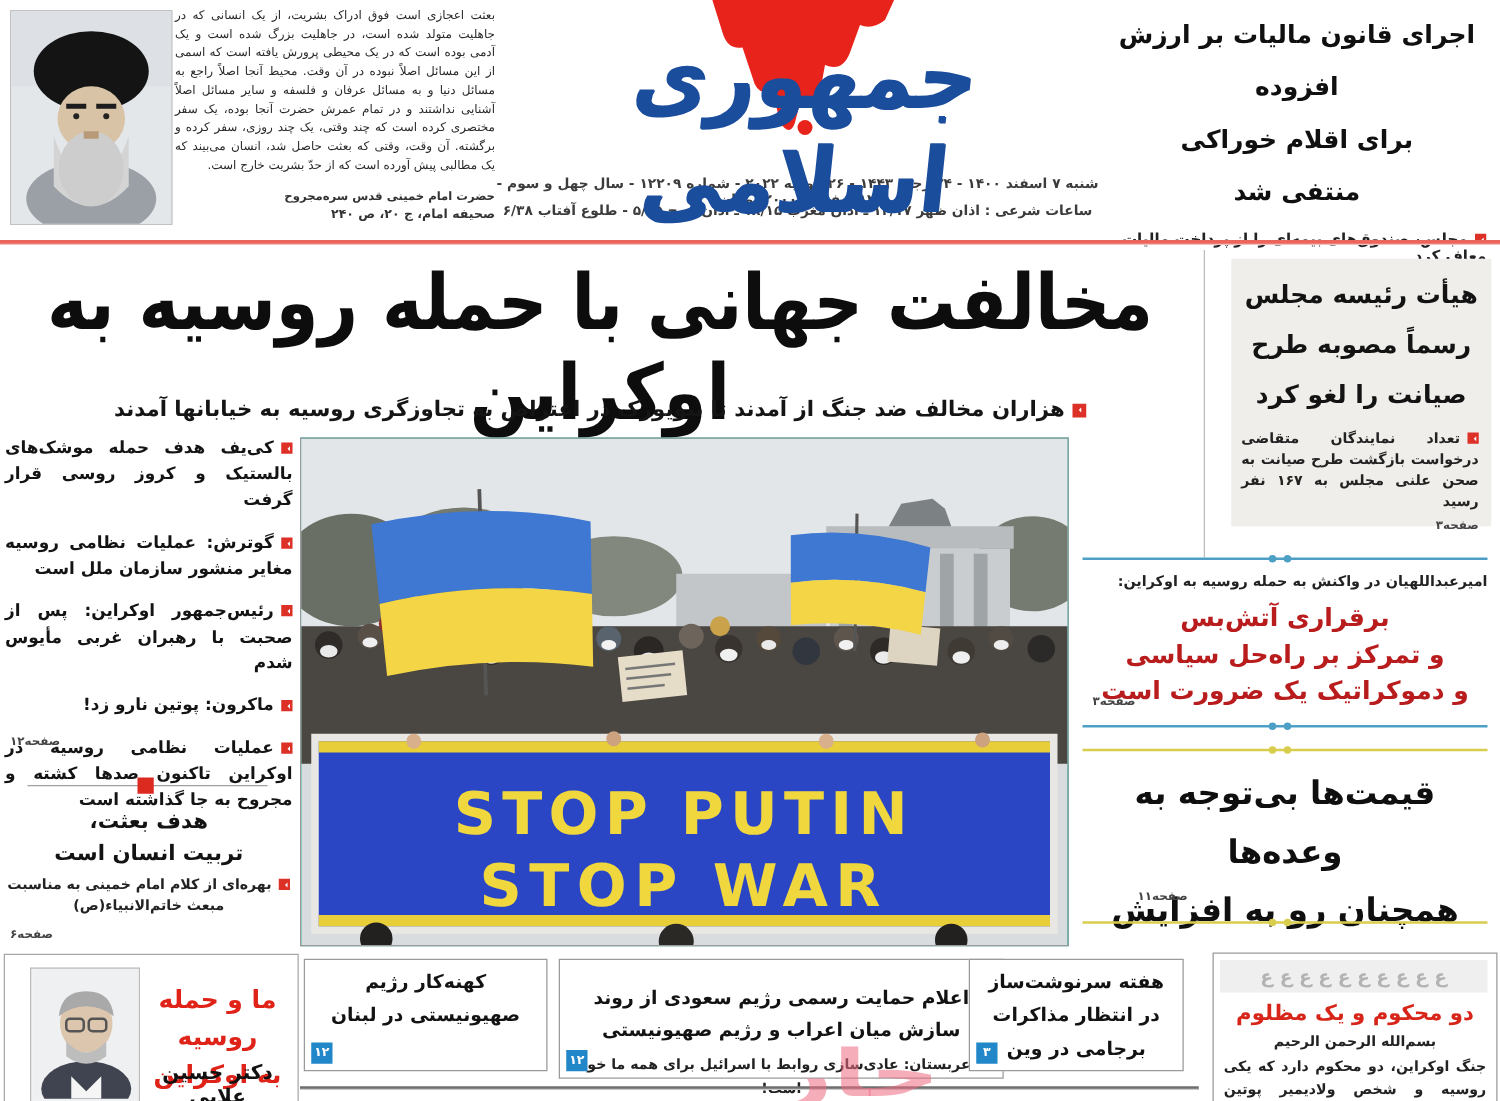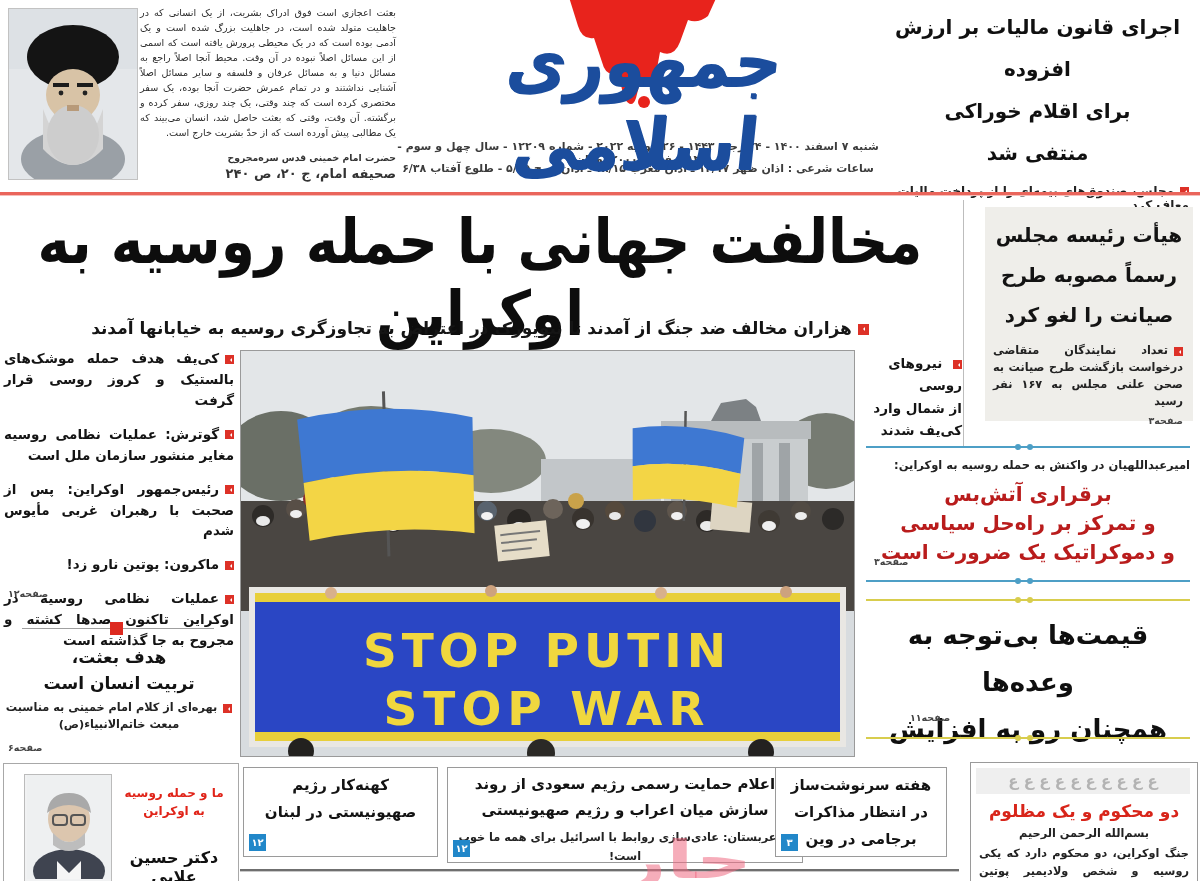--- a/index.html
+++ b/index.html
@@ -5,21 +5,21 @@
   html,body{margin:0;padding:0;background:#fff;}
   .page{position:relative;width:1200px;height:881px;background:#ffffff;overflow:hidden;
         font-family:"DejaVu Sans",sans-serif;direction:rtl;}
   .abs{position:absolute;}
 
   
   .khomeini{left:8px;top:8px;width:128px;height:170px;border:1px solid #c2c2c2;background:#e8eaec;}
   .imam-quote{left:140px;top:6px;width:256px;font-size:9.6px;line-height:1.56;color:#2b2b2b;
               text-align:justify;font-weight:500;}
   .imam-attrib{left:140px;top:152px;width:256px;font-size:9.3px;color:#333;text-align:right;padding-right:28px;font-weight:bold;}
-  .imam-src{left:140px;top:166px;width:256px;font-size:13px;color:#333;text-align:right;padding-right:28px;font-weight:bold;}
+  .imam-src{left:140px;top:166px;width:256px;font-size:10px;color:#333;text-align:right;padding-right:28px;font-weight:bold;}
   .masthead{left:398px;top:0;width:484px;height:132px;text-align:center;}
   .splash{position:absolute;left:150px;top:-6px;width:190px;height:120px;z-index:1;}
   .mast-title{position:relative;z-index:2;margin-top:26px;font-size:66px;font-weight:bold;color:#1b4d9d;
               transform:skewX(-6deg) scaleY(1.08);letter-spacing:2px;text-shadow:1px 1px 0 #1b4d9d;}
   .dateline1{left:392px;top:140px;width:492px;text-align:center;font-size:11px;font-weight:bold;color:#3c3c3c;}
   .dateline2{left:392px;top:162px;width:492px;text-align:center;font-size:11px;font-weight:bold;color:#3c3c3c;}
   .tax{left:880px;top:6px;width:315px;text-align:center;}
   .tax .l{font-size:20px;font-weight:bold;color:#101010;line-height:2.1;}
   .tax-sub{margin-top:10px;font-size:12px;font-weight:bold;color:#222;text-align:right;padding-right:6px;}
   .tax-page{margin-top:14px;font-size:9.5px;color:#444;text-align:right;padding-right:6px;font-weight:bold;}
@@ -65,30 +65,30 @@
   .lpage12{left:8px;top:588px;}
   .ldivider{left:22px;top:628px;width:192px;height:1px;background:#9f9f9f;}
   .ldivider .sq{position:absolute;left:88px;top:-6px;width:13px;height:13px;background:#dd2a20;}
   .besat{left:4px;top:644px;width:230px;text-align:center;font-size:17px;font-weight:bold;color:#131313;line-height:1.55;}
   .besat-sub{left:4px;top:700px;width:230px;text-align:center;font-size:11.3px;font-weight:bold;color:#222;line-height:1.5;}
   .lpage6{left:8px;top:742px;}
 
   .alaei{left:3px;top:763px;width:234px;height:117px;border:1px solid #a8a8a8;background:#fff;}
   .alaei-photo{position:absolute;left:20px;top:10px;width:86px;height:106px;border:1px solid #bbb;background:#f1f2f3;}
   .alaei-title{position:absolute;left:110px;top:20px;width:120px;text-align:center;color:#e02318;
-               font-size:12px;font-weight:bold;line-height:1.5;}
+               font-size:20px;font-weight:bold;line-height:1.5;}
   .alaei-byline{position:absolute;left:110px;top:84px;width:120px;text-align:center;color:#111;
                 font-size:16px;font-weight:bold;}
 
   
   .bbox{border:1px solid #9a9a9a;background:#fff;box-sizing:border-box;}
   .spy{left:243px;top:767px;width:195px;height:90px;text-align:center;font-size:15px;font-weight:bold;
        color:#131313;line-height:1.8;padding-top:4px;}
   .saudi{left:447px;top:767px;width:356px;height:96px;text-align:center;font-size:15px;font-weight:bold;
-         color:#131313;line-height:1.7;padding-top:4px;}
+         color:#131313;line-height:1.7;padding-top:18px;}
   .saudi-sub{margin-top:5px;font-size:11.3px;font-weight:bold;color:#222;}
   .vienna{left:775px;top:767px;width:172px;height:90px;text-align:center;font-size:15px;font-weight:bold;
           color:#131313;line-height:1.8;padding-top:4px;}
   .badge{position:absolute;left:5px;bottom:5px;width:17px;height:17px;background:#2187c9;color:#fff;
          font-size:10px;font-weight:bold;text-align:center;line-height:17px;}
   .note{left:970px;top:762px;width:226px;height:119px;border:1px solid #9a9a9a;background:#fff;}
   .ornament{position:absolute;left:5px;top:5px;width:214px;height:26px;background:#efefef;color:#b3b3b3;
             overflow:hidden;font-size:15px;font-weight:bold;text-align:center;line-height:26px;letter-spacing:3px;}
   .note-title{position:absolute;left:0;top:38px;width:226px;text-align:center;color:#d8251a;
               font-size:17px;font-weight:bold;}
@@ -150,26 +150,20 @@
   <div class="abs vrule"></div>
 
   <div class="abs sayanat">
     <div class="l">هیأت رئیسه مجلس</div>
     <div class="l">رسماً مصوبه طرح</div>
     <div class="l">صیانت را لغو کرد</div>
     <div class="sayanat-sub"><span class="bullet sm"></span><span>تعداد نمایندگان متقاضی درخواست بازگشت طرح صیانت به صحن علنی مجلس به ۱۶۷ نفر رسید</span></div>
     <div class="sayanat-page page-ref">صفحه۳</div>
   </div>
 
-  <div class="abs kyiv">
-    <span class="bullet sm"></span>
-    <span>نیروهای روسی</span><br>
-    <span>از شمال وارد</span><br>
-    <span>کی‌یف شدند</span>
-  </div>
 
   <div class="abs divider div-blue" style="left:866px;top:446px;width:324px;">
       <span class="dot"></span>
       <span class="dot2"></span>
     </div>
 
   <div class="abs ceasefire-kicker">امیرعبداللهیان در واکنش به حمله روسیه به اوکراین:</div>
   <div class="abs ceasefire">
     <div>برقراری آتش‌بس</div>
     <div>و تمرکز بر راه‌حل سیاسی</div>

